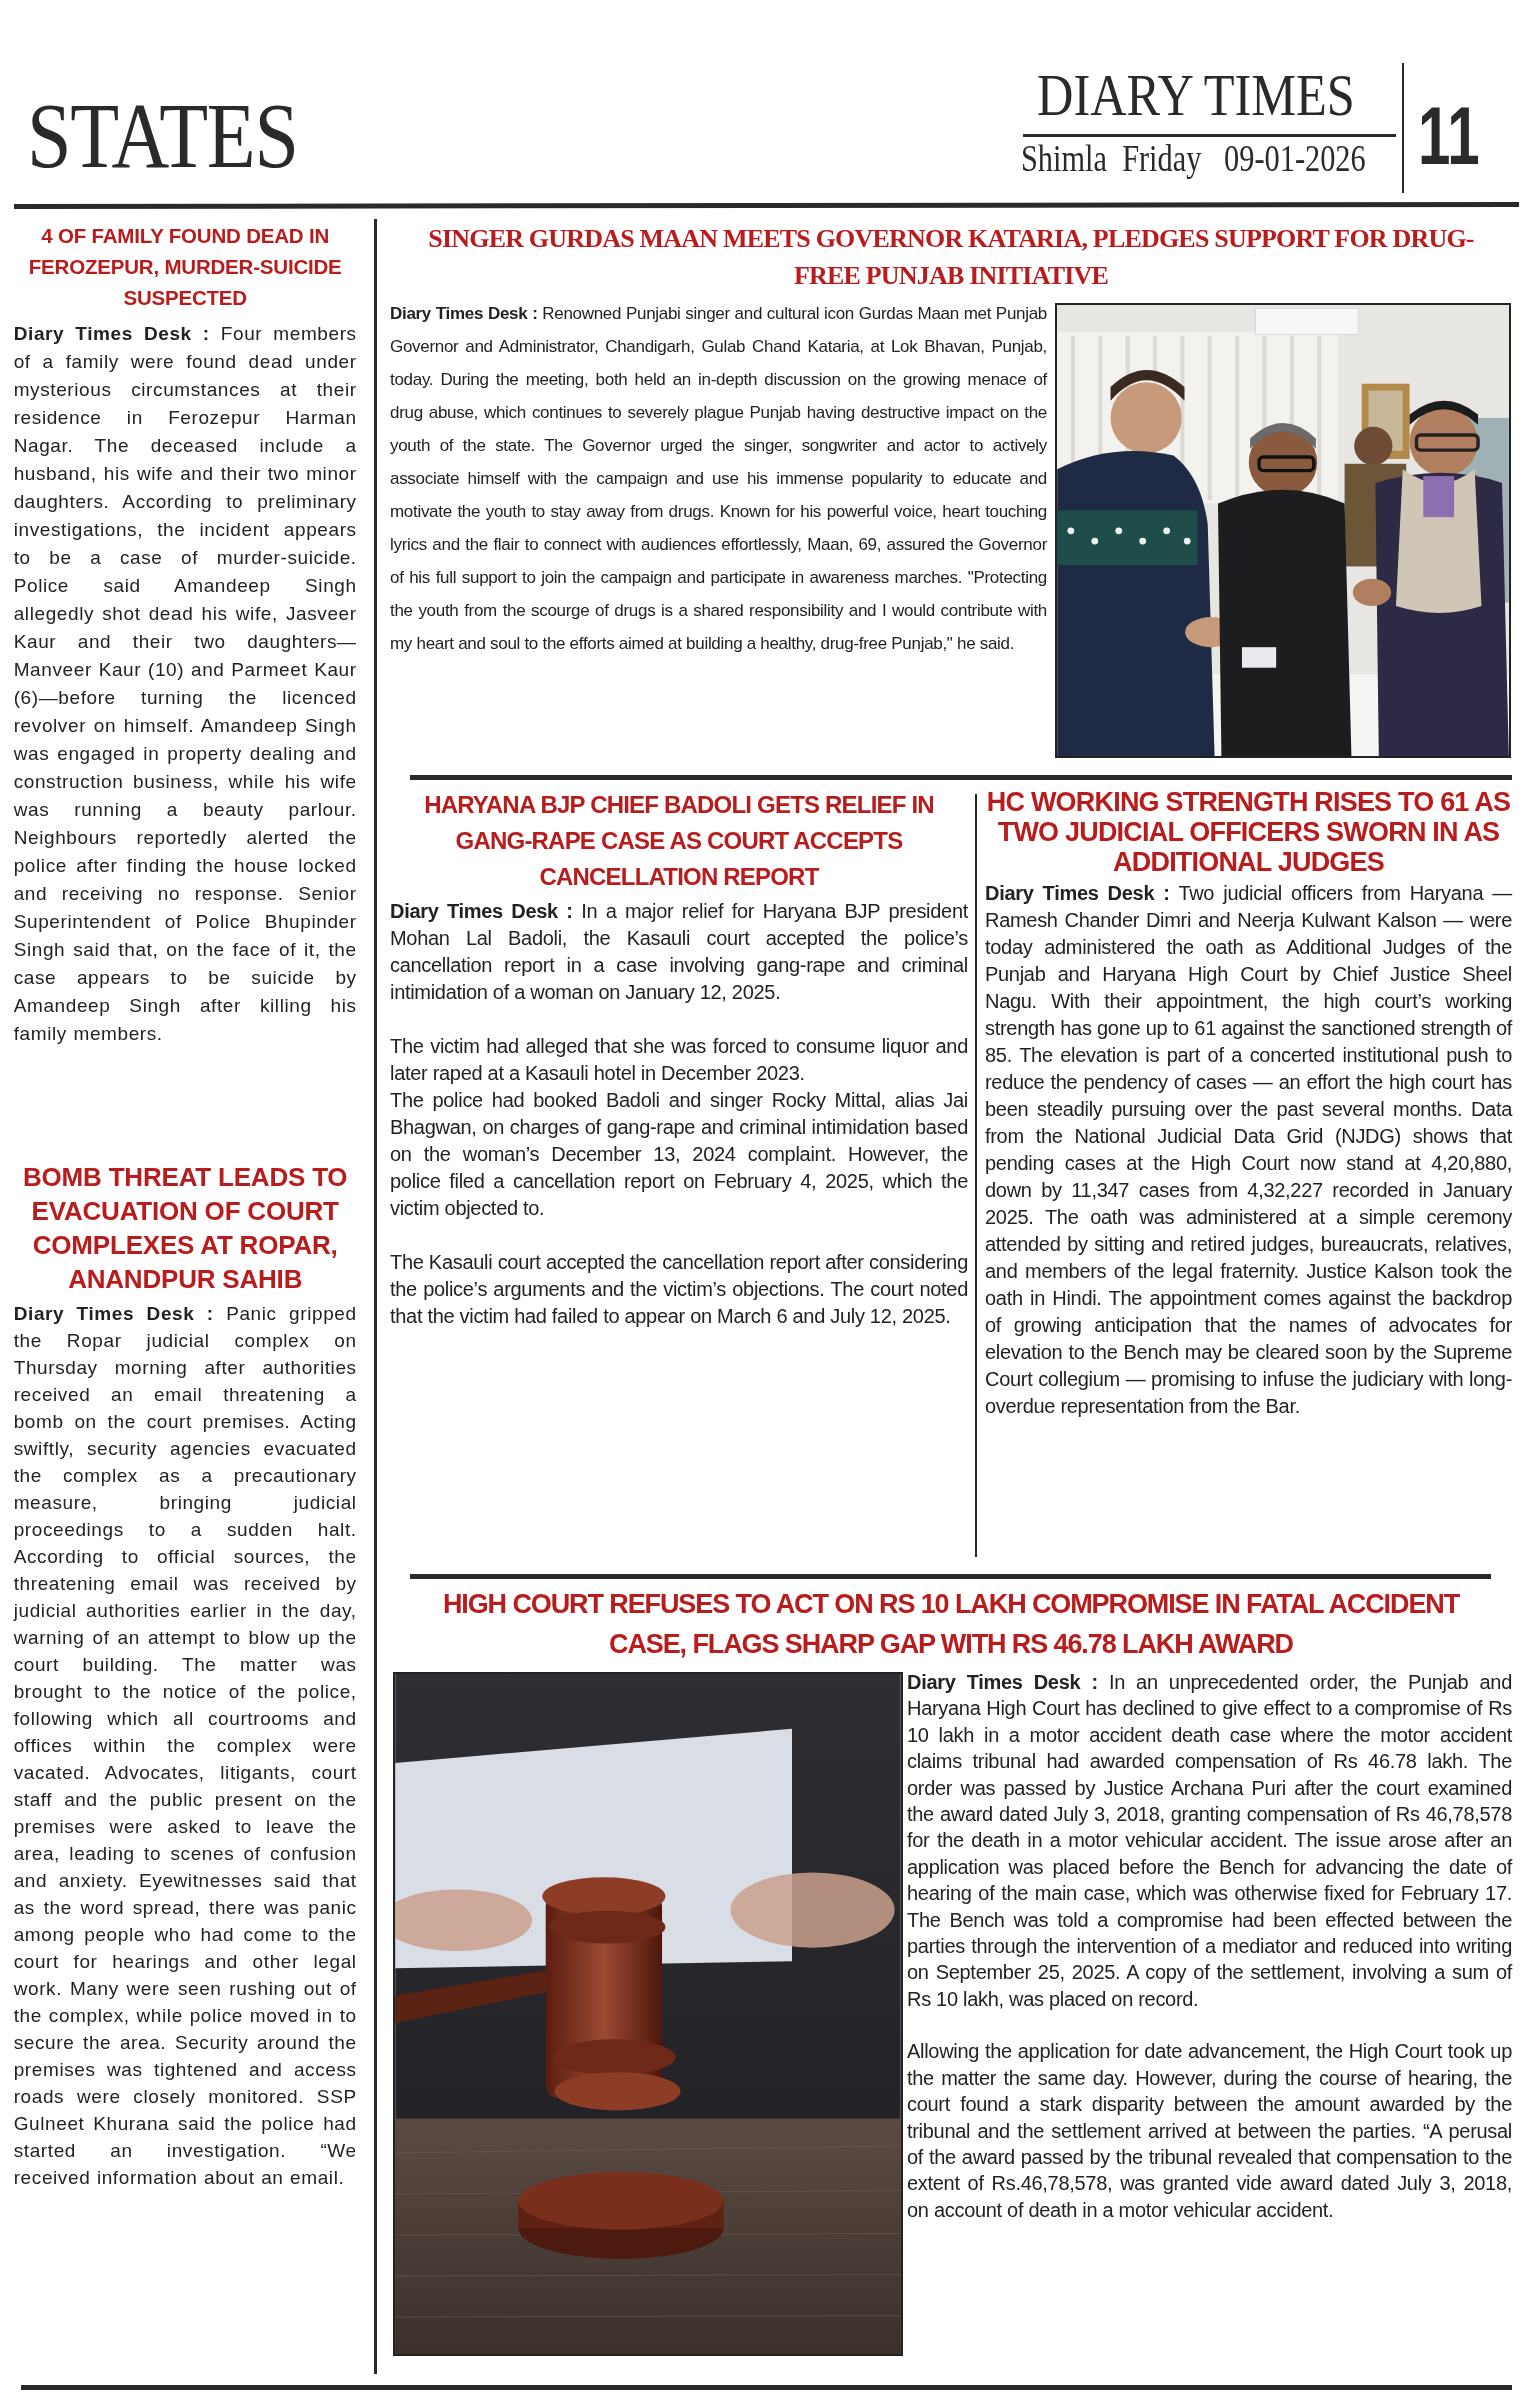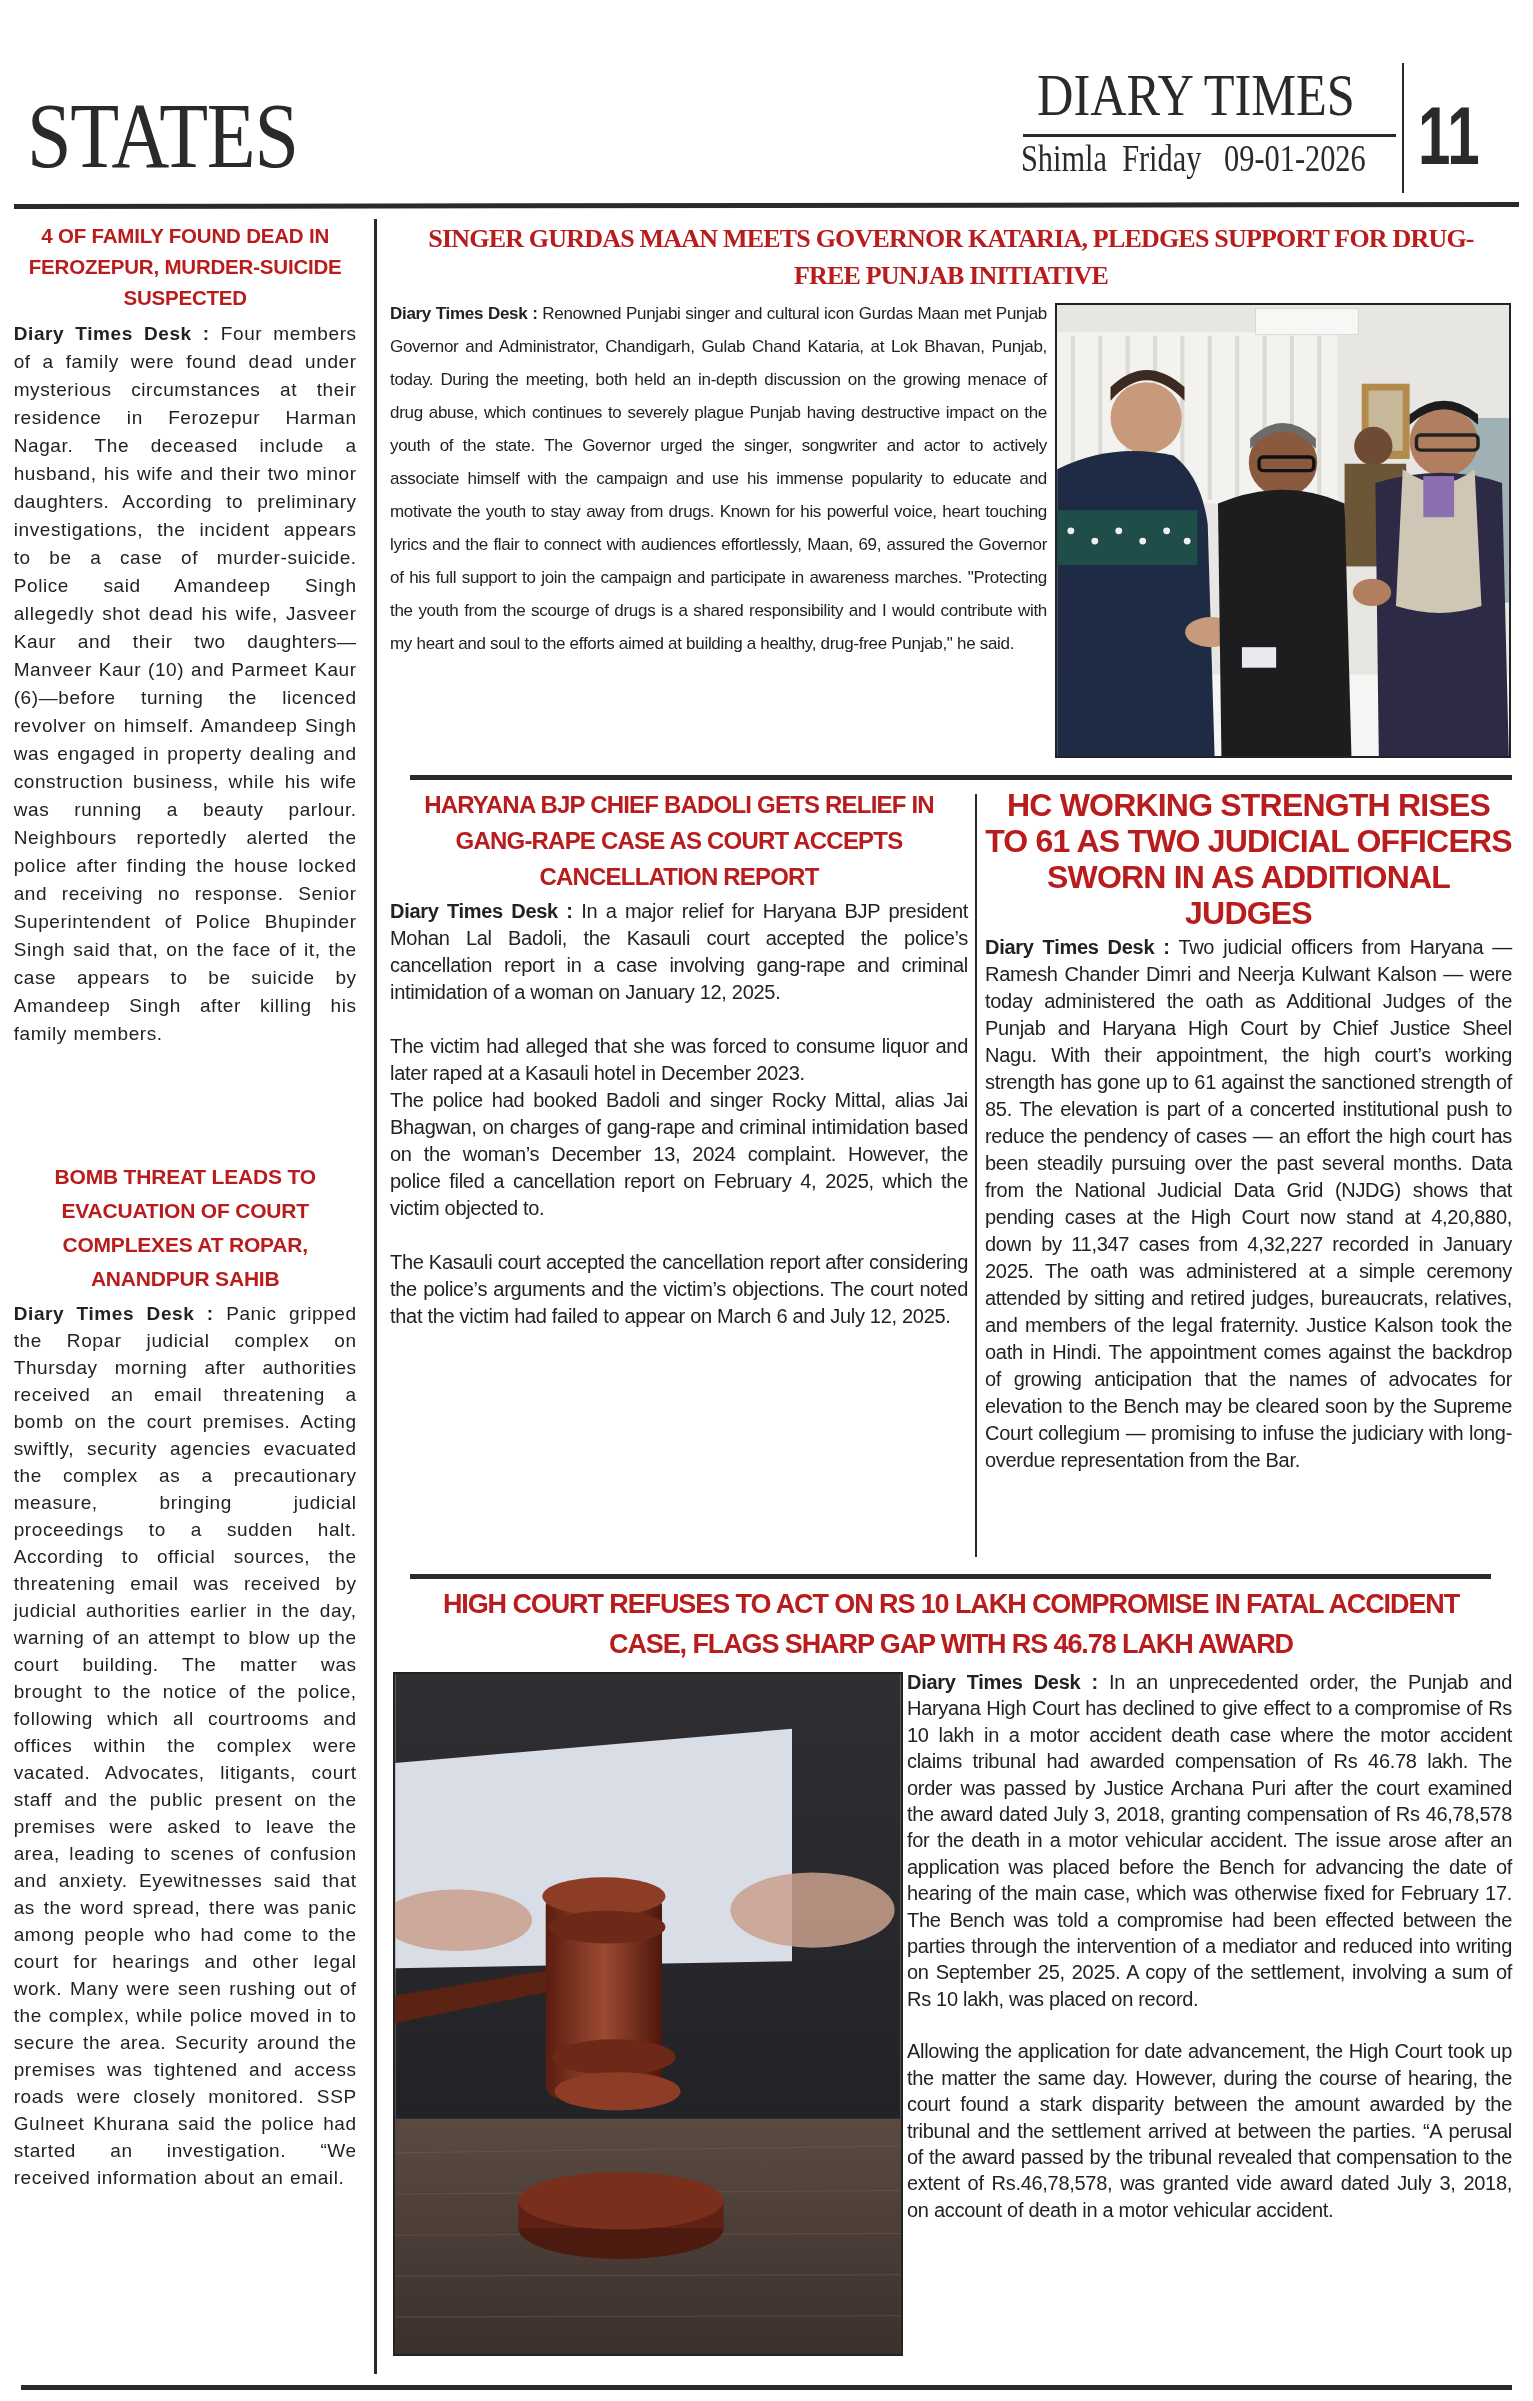--- a/index.html
+++ b/index.html
@@ -55,21 +55,21 @@
 <div class="abs vrule" style="left:374px; top:219px; height:2155px;"></div>
 
 <article class="abs" style="left:13.7px; top:220px; width:343px;">
   <h2 class="hl hl-wide" style="margin:0 0 6.8px 0; font-size:20.5px; line-height:31px;">4 OF FAMILY FOUND DEAD IN FEROZEPUR, MURDER-SUICIDE SUSPECTED</h2>
   <div class="body body-wide">
     <p><span class="desk">Diary Times Desk :</span> <span>Four members of a family were found dead under mysterious circumstances at their residence in Ferozepur Harman Nagar. The deceased include a husband, his wife and their two minor daughters. According to preliminary investigations, the incident appears to be a case of murder-suicide. Police said Amandeep Singh allegedly shot dead his wife, Jasveer Kaur and their two daughters—Manveer Kaur (10) and Parmeet Kaur (6)—before turning the licenced revolver on himself. Amandeep Singh was engaged in property dealing and construction business, while his wife was running a beauty parlour. Neighbours reportedly alerted the police after finding the house locked and receiving no response. Senior Superintendent of Police Bhupinder Singh said that, on the face of it, the case appears to be suicide by Amandeep Singh after killing his family members.</span></p>
   </div>
 </article>
 
 <article class="abs" style="left:13.7px; top:1160px; width:343px;">
-  <h2 class="hl hl-wide" style="margin:0 0 4.1px 0; font-size:21px; line-height:34px;">BOMB THREAT LEADS TO EVACUATION OF COURT COMPLEXES AT ROPAR, ANANDPUR SAHIB</h2>
+  <h2 class="hl hl-wide" style="margin:0 0 4.1px 0; font-size:26px; line-height:34px;">BOMB THREAT LEADS TO EVACUATION OF COURT COMPLEXES AT ROPAR, ANANDPUR SAHIB</h2>
   <div class="body body-wide" style="line-height:27px;">
     <p><span class="desk">Diary Times Desk :</span> <span>Panic gripped the Ropar judicial complex on Thursday morning after authorities received an email threatening a bomb on the court premises. Acting swiftly, security agencies evacuated the complex as a precautionary measure, bringing judicial proceedings to a sudden halt. According to official sources, the threatening email was received by judicial authorities earlier in the day, warning of an attempt to blow up the court building. The matter was brought to the notice of the police, following which all courtrooms and offices within the complex were vacated. Advocates, litigants, court staff and the public present on the premises were asked to leave the area, leading to scenes of confusion and anxiety. Eyewitnesses said that as the word spread, there was panic among people who had come to the court for hearings and other legal work. Many were seen rushing out of the complex, while police moved in to secure the area. Security around the premises was tightened and access roads were closely monitored. SSP Gulneet Khurana said the police had started an investigation. “We received information about an email.</span></p>
   </div>
 </article>
 
 <article class="abs" style="left:390px; top:220px; width:1122px; height:540px;">
   <h2 class="hl hl-cond" style="margin:0; font-size:26px; line-height:37px; padding:0 27px;font-family:Liberation Serif, serif;">SINGER GURDAS MAAN MEETS GOVERNOR KATARIA, PLEDGES SUPPORT FOR DRUG-FREE PUNJAB INITIATIVE</h2>
   <div class="abs body body-cond" style="left:0; top:77px; width:657px;">
     <p><span class="desk">Diary Times Desk :</span> <span>Renowned Punjabi singer and cultural icon Gurdas Maan met Punjab Governor and Administrator, Chandigarh, Gulab Chand Kataria, at Lok Bhavan, Punjab, today. During the meeting, both held an in-depth discussion on the growing menace of drug abuse, which continues to severely plague Punjab having destructive impact on the youth of the state. The Governor urged the singer, songwriter and actor to actively associate himself with the campaign and use his immense popularity to educate and motivate the youth to stay away from drugs. Known for his powerful voice, heart touching lyrics and the flair to connect with audiences effortlessly, Maan, 69, assured the Governor of his full support to join the campaign and participate in awareness marches. "Protecting the youth from the scourge of drugs is a shared responsibility and I would contribute with my heart and soul to the efforts aimed at building a healthy, drug-free Punjab," he said.</span></p>
   </div>
@@ -137,21 +137,21 @@
     <p><span class="desk">Diary Times Desk :</span> <span>In a major relief for Haryana BJP president Mohan Lal Badoli, the Kasauli court accepted the police’s cancellation report in a case involving gang-rape and criminal intimidation of a woman on January 12, 2025.</span></p>
     <p class="tight" style="margin-top:27px;">The victim had alleged that she was forced to consume liquor and later raped at a Kasauli hotel in December 2023.</p>
     <p class="tight">The police had booked Badoli and singer Rocky Mittal, alias Jai Bhagwan, on charges of gang-rape and criminal intimidation based on the woman’s December 13, 2024 complaint. However, the police filed a cancellation report on February 4, 2025, which the victim objected to.</p>
     <p style="margin-top:27px;">The Kasauli court accepted the cancellation report after considering the police’s arguments and the victim’s objections. The court noted that the victim had failed to appear on March 6 and July 12, 2025.</p>
   </div>
 </article>
 
 <div class="abs" style="left:975px; top:794px; width:2.1px; height:763px; background:#2a2a2a;"></div>
 
 <article class="abs" style="left:985px; top:787px; width:527px;">
-  <h2 class="hl hl-cond" style="margin:0 0 2.7px 0; font-size:32px; line-height:36px;">HC WORKING STRENGTH RISES TO 61 AS TWO JUDICIAL OFFICERS SWORN IN AS ADDITIONAL JUDGES</h2>
+  <h2 class="hl hl-cond" style="margin:0 0 2.7px 0; font-size:27px; line-height:30px;">HC WORKING STRENGTH RISES TO 61 AS TWO JUDICIAL OFFICERS SWORN IN AS ADDITIONAL JUDGES</h2>
   <div class="body body-cond" style="font-size:20px; line-height:27px;">
     <p><span class="desk">Diary Times Desk :</span> <span>Two judicial officers from Haryana — Ramesh Chander Dimri and Neerja Kulwant Kalson — were today administered the oath as Additional Judges of the Punjab and Haryana High Court by Chief Justice Sheel Nagu. With their appointment, the high court’s working strength has gone up to 61 against the sanctioned strength of 85. The elevation is part of a concerted institutional push to reduce the pendency of cases — an effort the high court has been steadily pursuing over the past several months. Data from the National Judicial Data Grid (NJDG) shows that pending cases at the High Court now stand at 4,20,880, down by 11,347 cases from 4,32,227 recorded in January 2025. The oath was administered at a simple ceremony attended by sitting and retired judges, bureaucrats, relatives, and members of the legal fraternity. Justice Kalson took the oath in Hindi. The appointment comes against the backdrop of growing anticipation that the names of advocates for elevation to the Bench may be cleared soon by the Supreme Court collegium — promising to infuse the judiciary with long-overdue representation from the Bar.</span></p>
   </div>
 </article>
 
 <div class="abs hrule" style="left:410px; top:1574px; width:1081px;"></div>
 
 <article class="abs" style="left:390px; top:1584px; width:1122px; height:794px;">
   <h2 class="hl hl-cond" style="margin:0; font-size:27px; line-height:40px; letter-spacing:-1.1px; padding:0 13.7px;">HIGH COURT REFUSES TO ACT ON RS 10 LAKH COMPROMISE IN FATAL ACCIDENT CASE, FLAGS SHARP GAP WITH RS 46.78 LAKH AWARD</h2>
   <div class="abs photo" style="left:3.4px; top:88px; width:510px; height:684px;" title="Judge's gavel on a wooden desk with documents">

